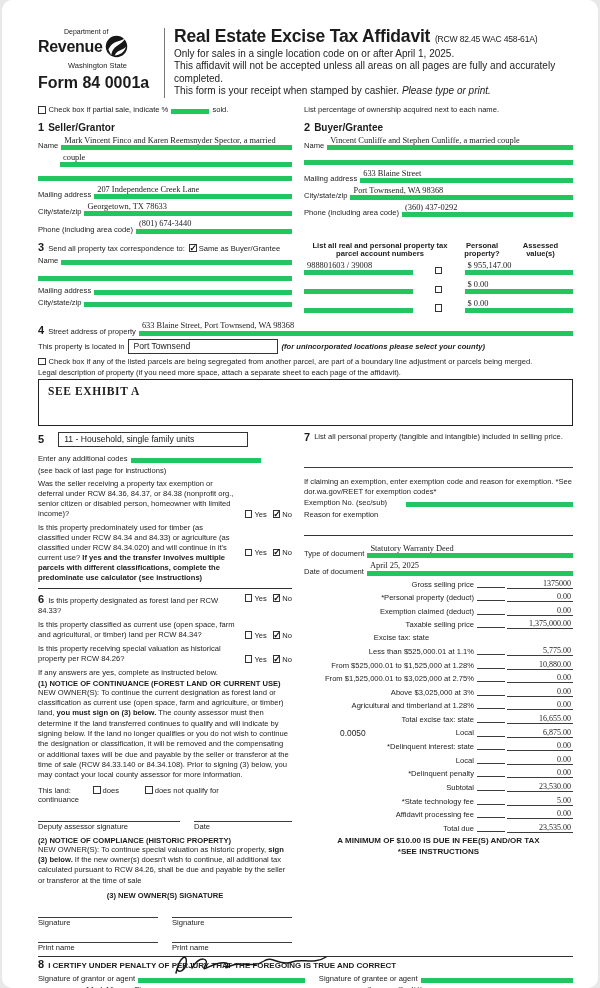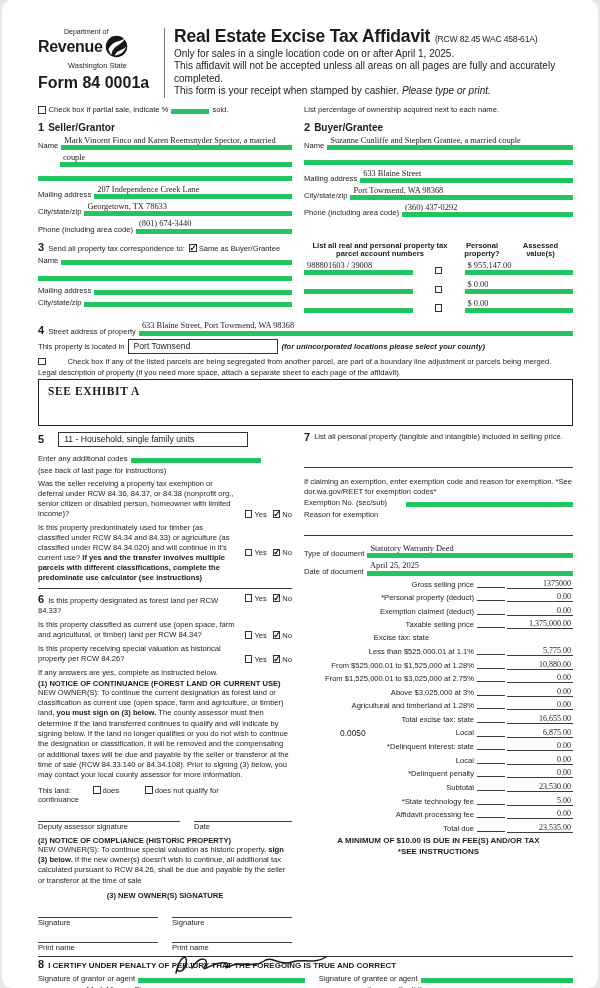--- a/index.html
+++ b/index.html
@@ -139,21 +139,21 @@
           </div>
       <div class="fieldline">
             <span class="lbl">Phone (including area code)</span>
             <span class="fill serif">(801) 674-3440</span>
           </div>
     </div>
     <div class="colR">
       <div style="margin-bottom:3px;"><span class="secnum">2</span><span class="sechead">Buyer/Grantee</span></div>
       <div class="fieldline">
             <span class="lbl">Name</span>
-            <span class="fill serif">Suzanne Cunliffe and Stephen Grantee, a married couple</span>
+            <span class="fill serif">Vincent Cunliffe and Stephen Cunliffe, a married couple</span>
           </div>
       <div class="fieldline" style="margin-top:6px;">
             <span class="fill"></span>
           </div>
       <div class="fieldline" style="margin-top:4px;">
             <span class="lbl">Mailing address</span>
             <span class="fill serif">633 Blaine Street</span>
           </div>
       <div class="fieldline">
             <span class="lbl">City/state/zip</span>
@@ -226,21 +226,21 @@
     <div class="fieldline">
       <span class="secnum">4</span>
       <span class="lbl">Street address of property</span>
       <span class="fill serif">633 Blaine Street, Port Townsend, WA 98368</span>
     </div>
     <div class="row" style="align-items:center; margin:2px 0 3px 0;">
       <span class="lbl">This property is located in</span>
       <span class="valbox" style="width:150px;">Port Townsend</span>
       <span class="bital" style="margin-left:4px;">(for unincorporated locations please select your county)</span>
     </div>
-    <div class="row" style="align-items:center; margin-bottom:2px;gap:19px;">
+    <div class="row" style="align-items:center; margin-bottom:2px;">
       <span class="cb" style="margin-right:3px; margin-top:1px;"></span>
       <span>Check box if any of the listed parcels are being segregated from another parcel, are part of a boundary line adjustment or parcels being merged.</span>
     </div>
     <div>Legal description of property (if you need more space, attach a separate sheet to each page of the affidavit).</div>
     <div class="exhibit">SEE EXHIBIT A</div>
   </div>
 
   <div class="row" style="margin-top:6px;">
     <div class="colL">
       <div class="row" style="align-items:center;">

